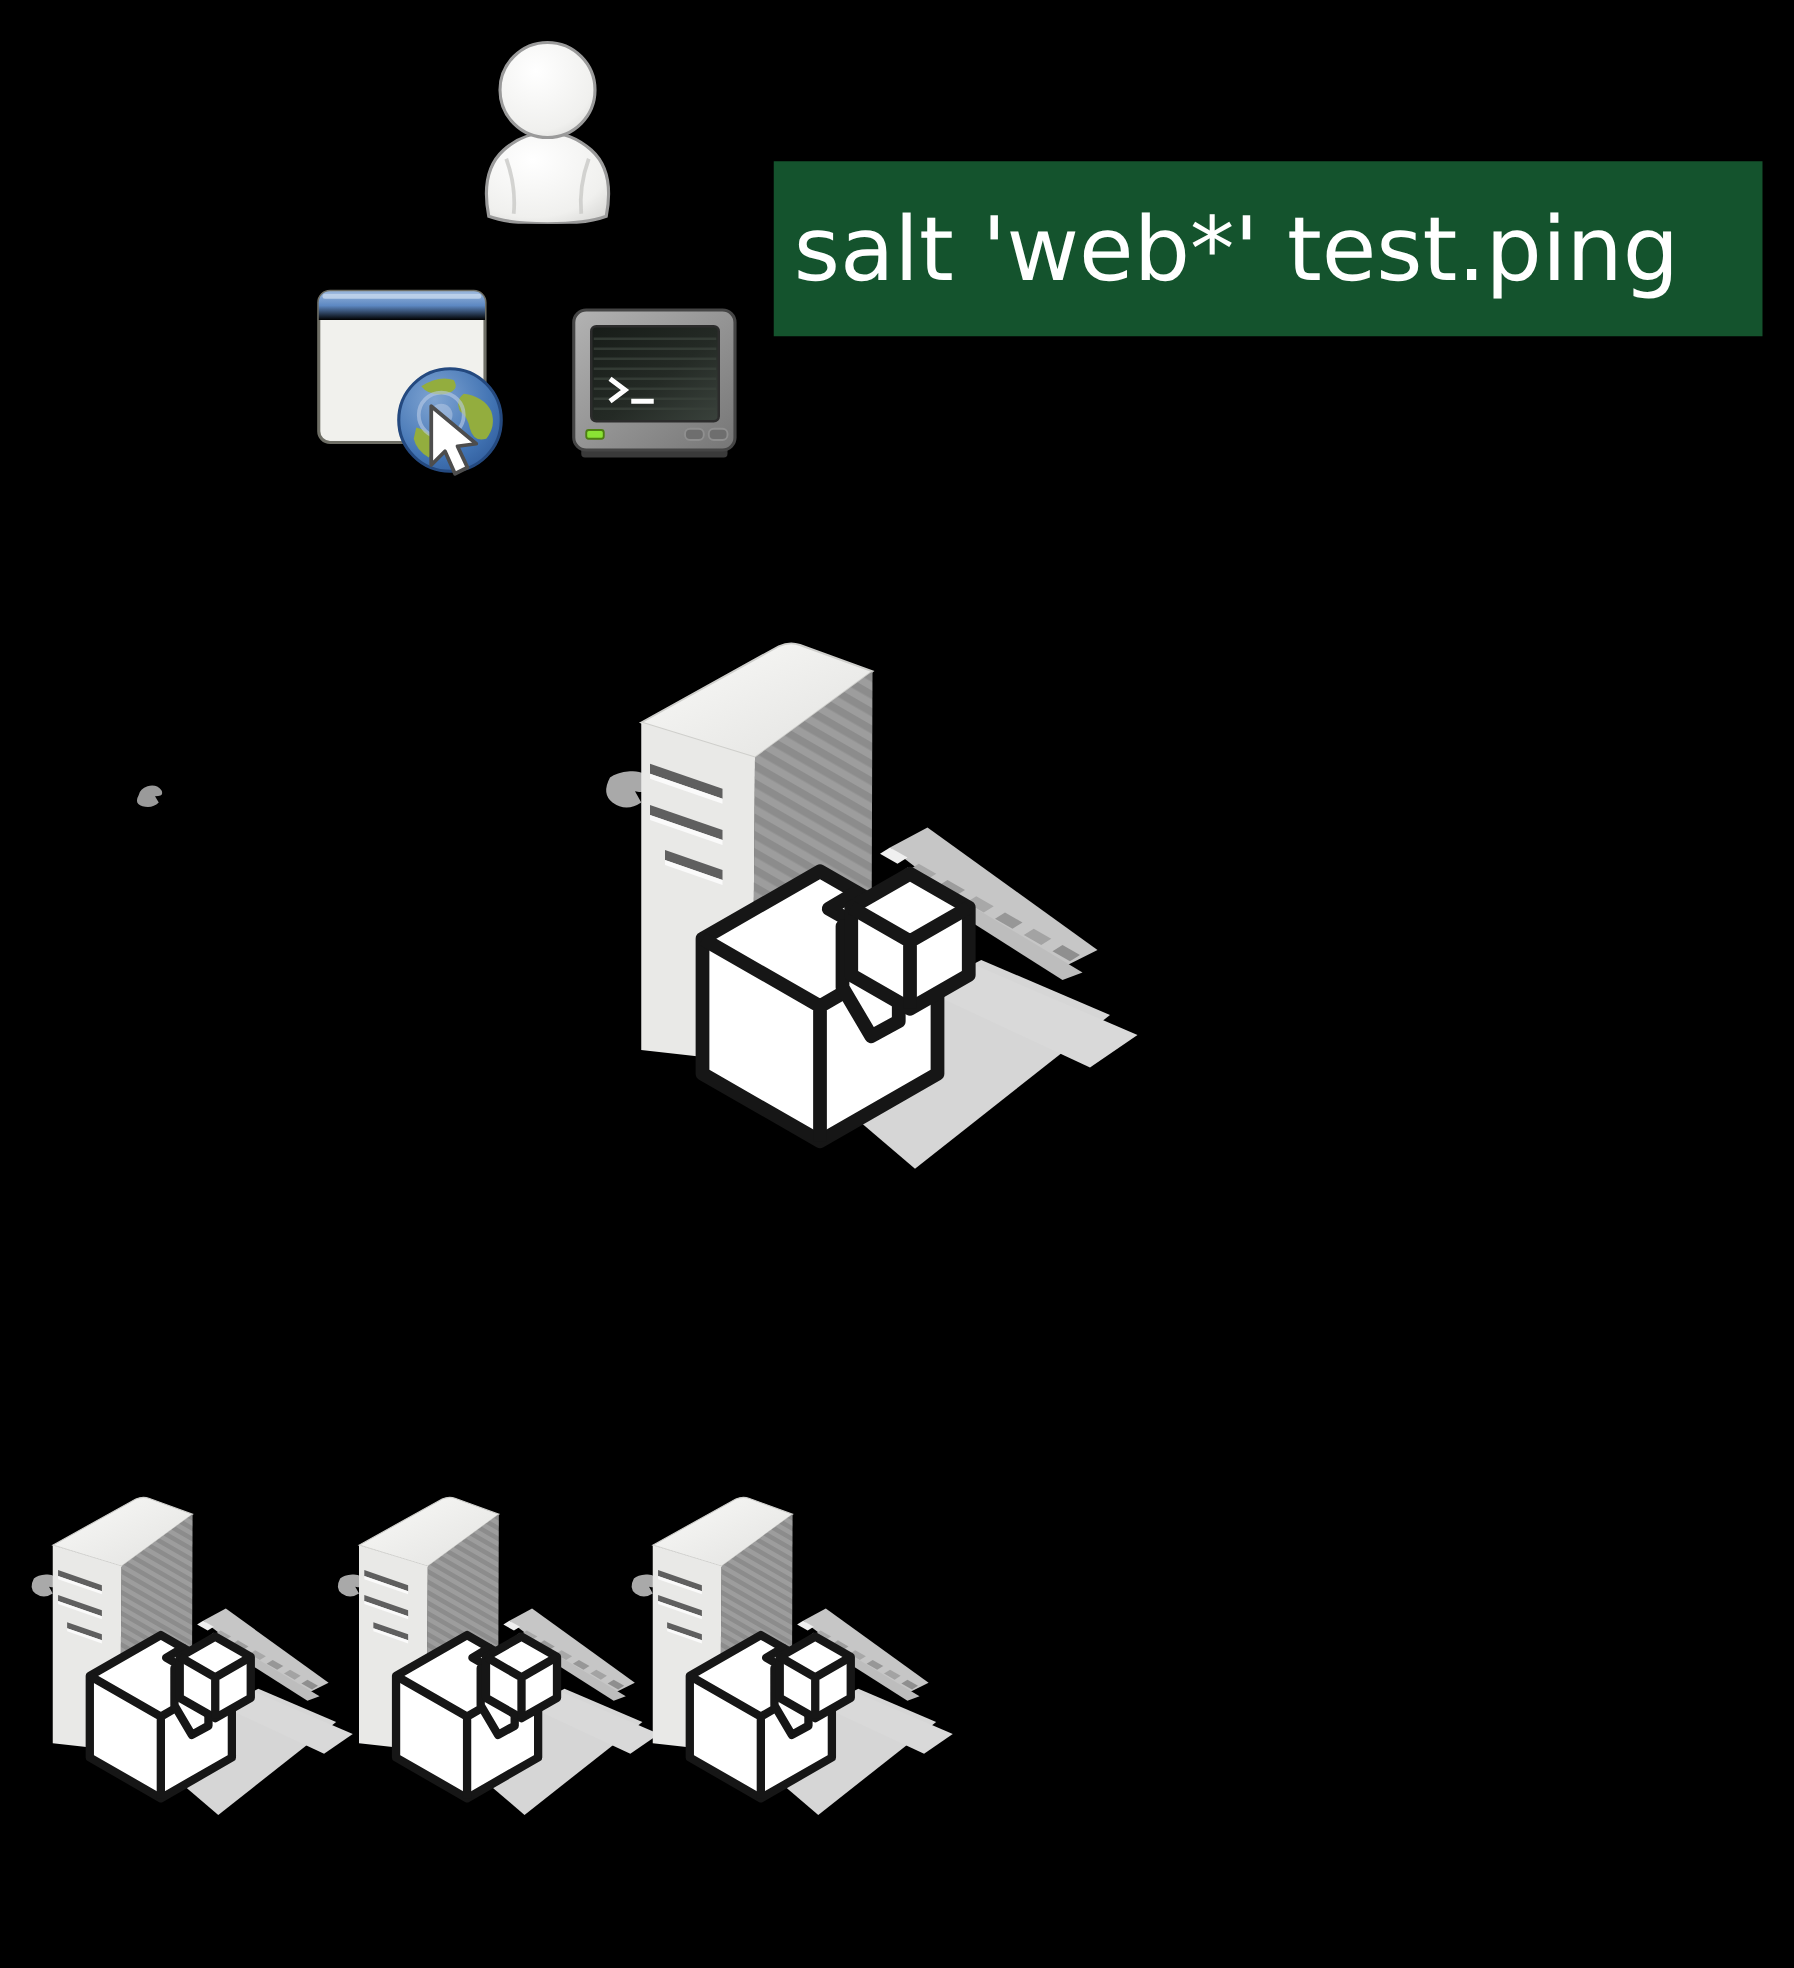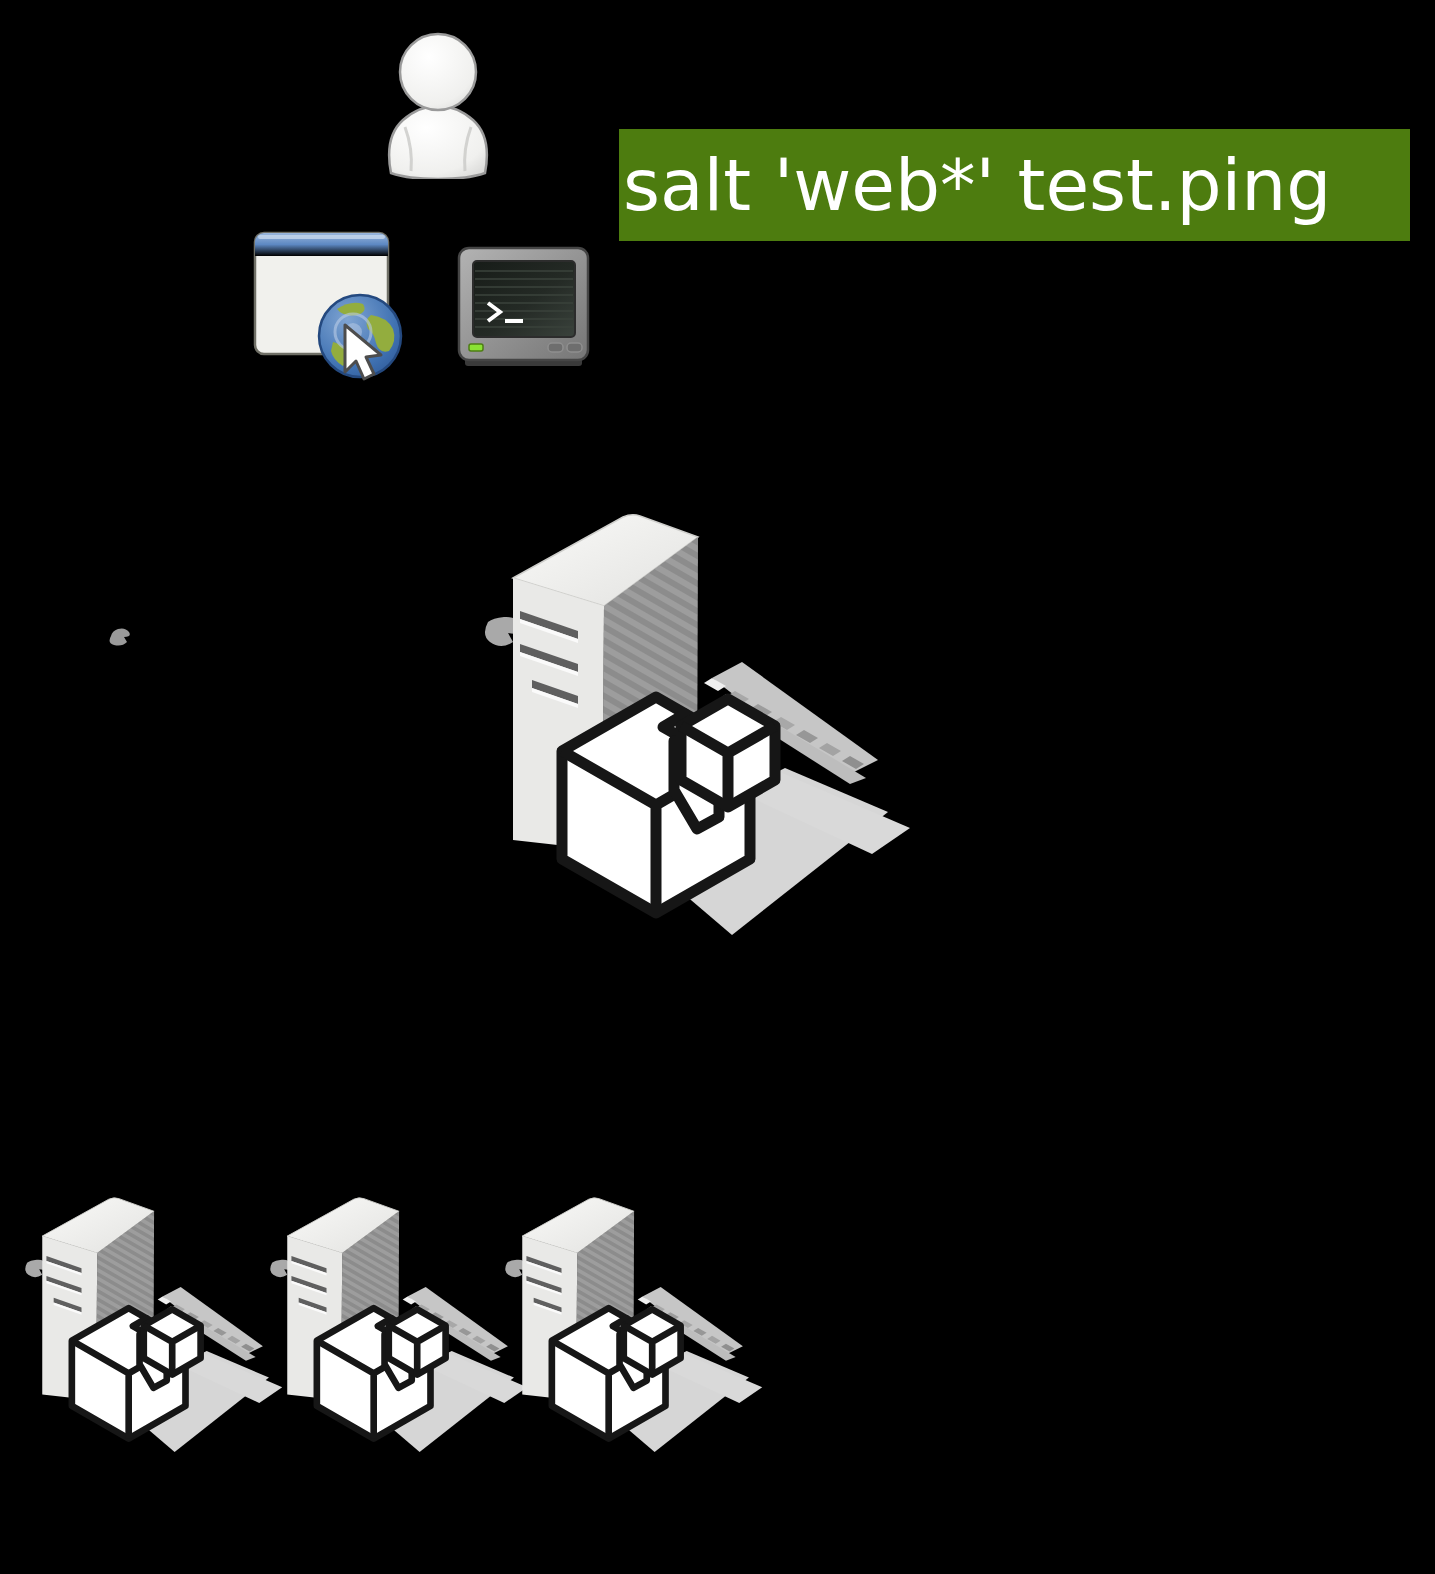--- a/index.html
+++ b/index.html
@@ -2,23 +2,23 @@
 <html><head>
 <meta charset="utf-8">
 <style>
   html,body{margin:0;padding:0;background:#000;}
   .stage{
     position:relative;width:1435px;height:1574px;background:#000;overflow:hidden;
     font-family:"DejaVu Sans","Liberation Sans",sans-serif;
   }
   .abs{position:absolute;}
   .cmdbox{
-    position:absolute;left:619px;top:129px;width:791px;height:112px;
-    background:#4d7c0f;color:#ffffff;display:flex;align-items:center;
-    padding-left:4px;box-sizing:border-box;
+    position:absolute;left:619px;top:129px;width:791px;height:140px;
+    background:#14532d;color:#ffffff;display:flex;align-items:center;
+    padding-left:16px;box-sizing:border-box;
   }
   .cmdbox span{
     font-size:71px;line-height:1;white-space:nowrap;letter-spacing:0px;
     font-family:"DejaVu Sans","Liberation Sans",sans-serif;
   }
   svg{display:block;}
 </style>
 </head>
 <body>
 

